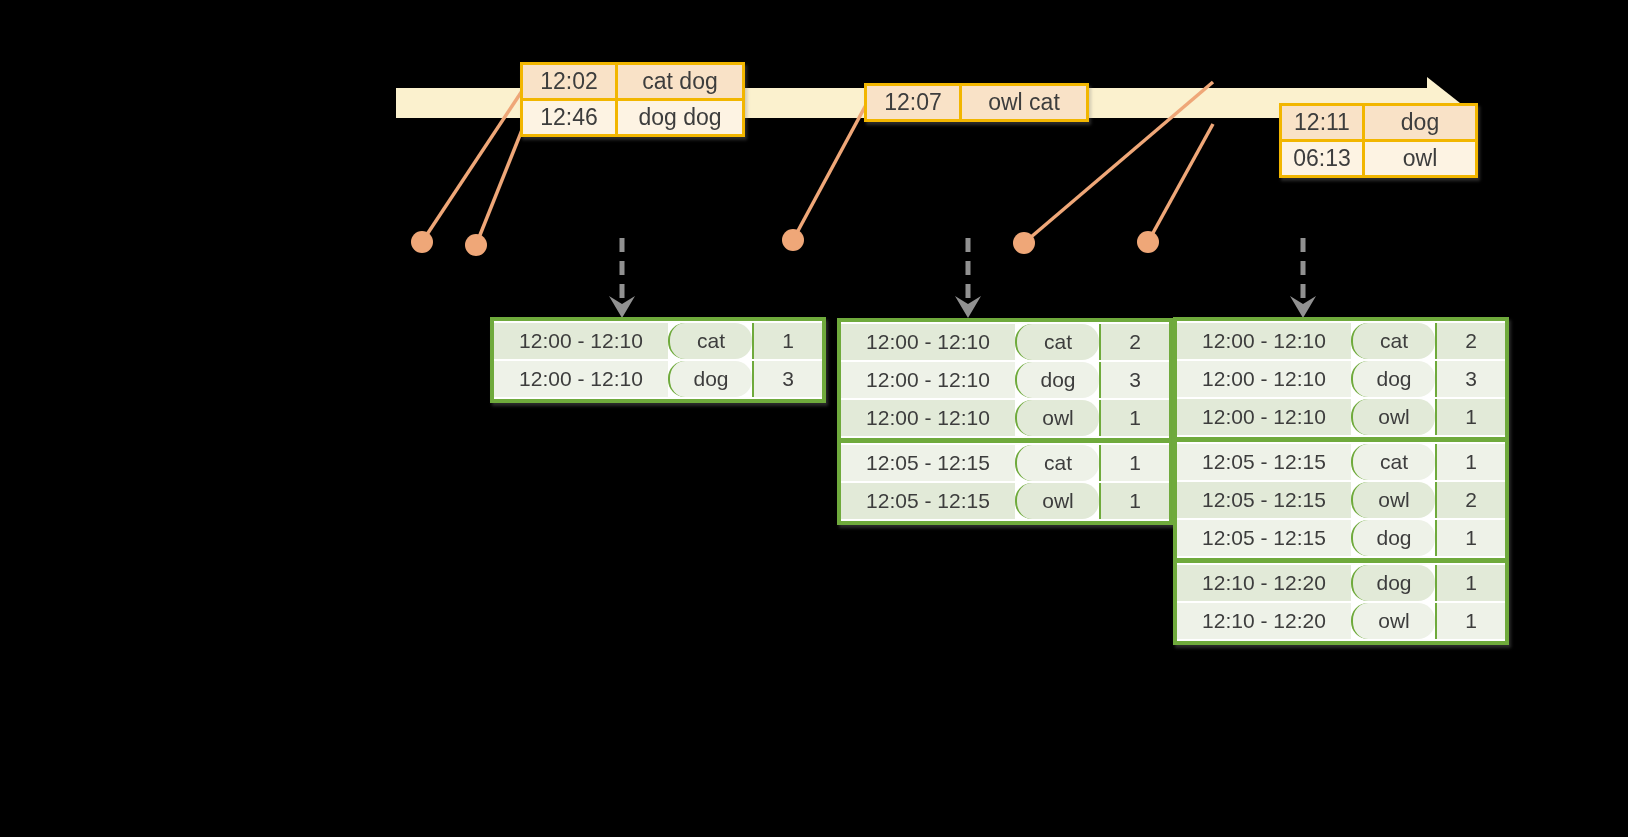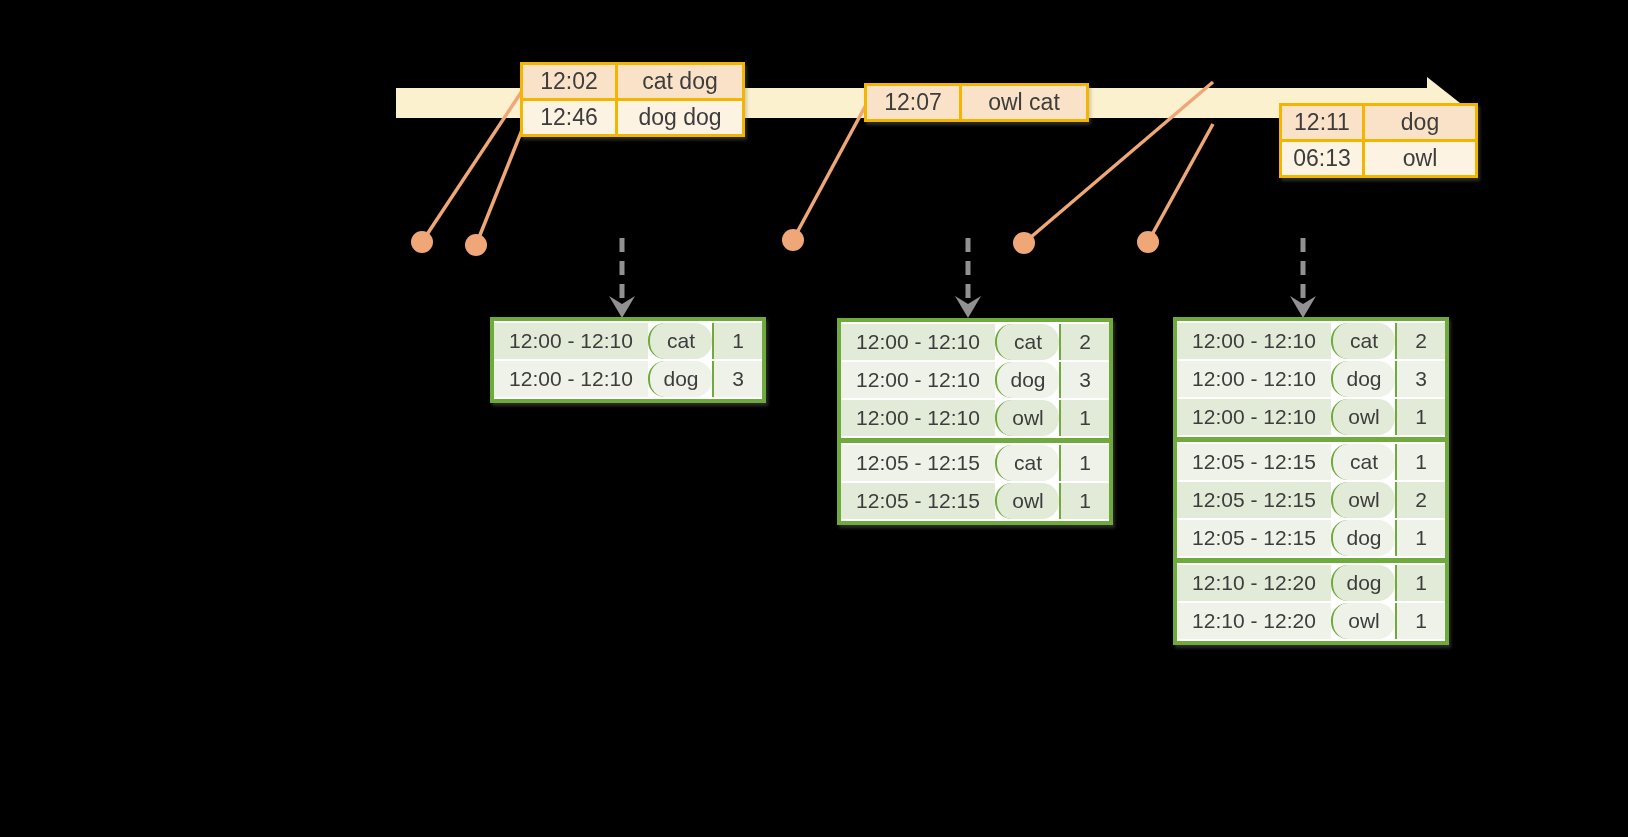--- a/index.html
+++ b/index.html
@@ -35,21 +35,21 @@
   .etable.narrow td.words { width:98px; }
   .etable tr.peach td { background:#f9e2c7; }
   .etable tr.cream td { background:#fdf3e3; }
   
   .gtable {
     position:absolute; z-index:3; border-collapse:separate; border-spacing:0 2px;
     background:#ffffff; border:4px solid #6faa3c;
     box-shadow:2px 3px 3px rgba(125,125,125,0.35);
   }
   .gtable td {
-    height:36px; text-align:center; font-size:21px; padding:0 2px;
+    height:36px; text-align:center; font-size:21px; padding:0 12px;
     white-space:nowrap;
   }
   .gtable td.window { width:150px; }
   .gtable td.word   { width:58px; border-left:2px solid #6faa3c;border-radius:17px; }
   .gtable td.count  { width:44px; border-left:2px solid #6faa3c; }
   .gtable tr.dark td  { background:#e2ead8; }
   .gtable tr.light td { background:#eef2e8; }
   .gtable tr.gsep td {
     height:5px; padding:0; background:#6faa3c; border:none;
   }

